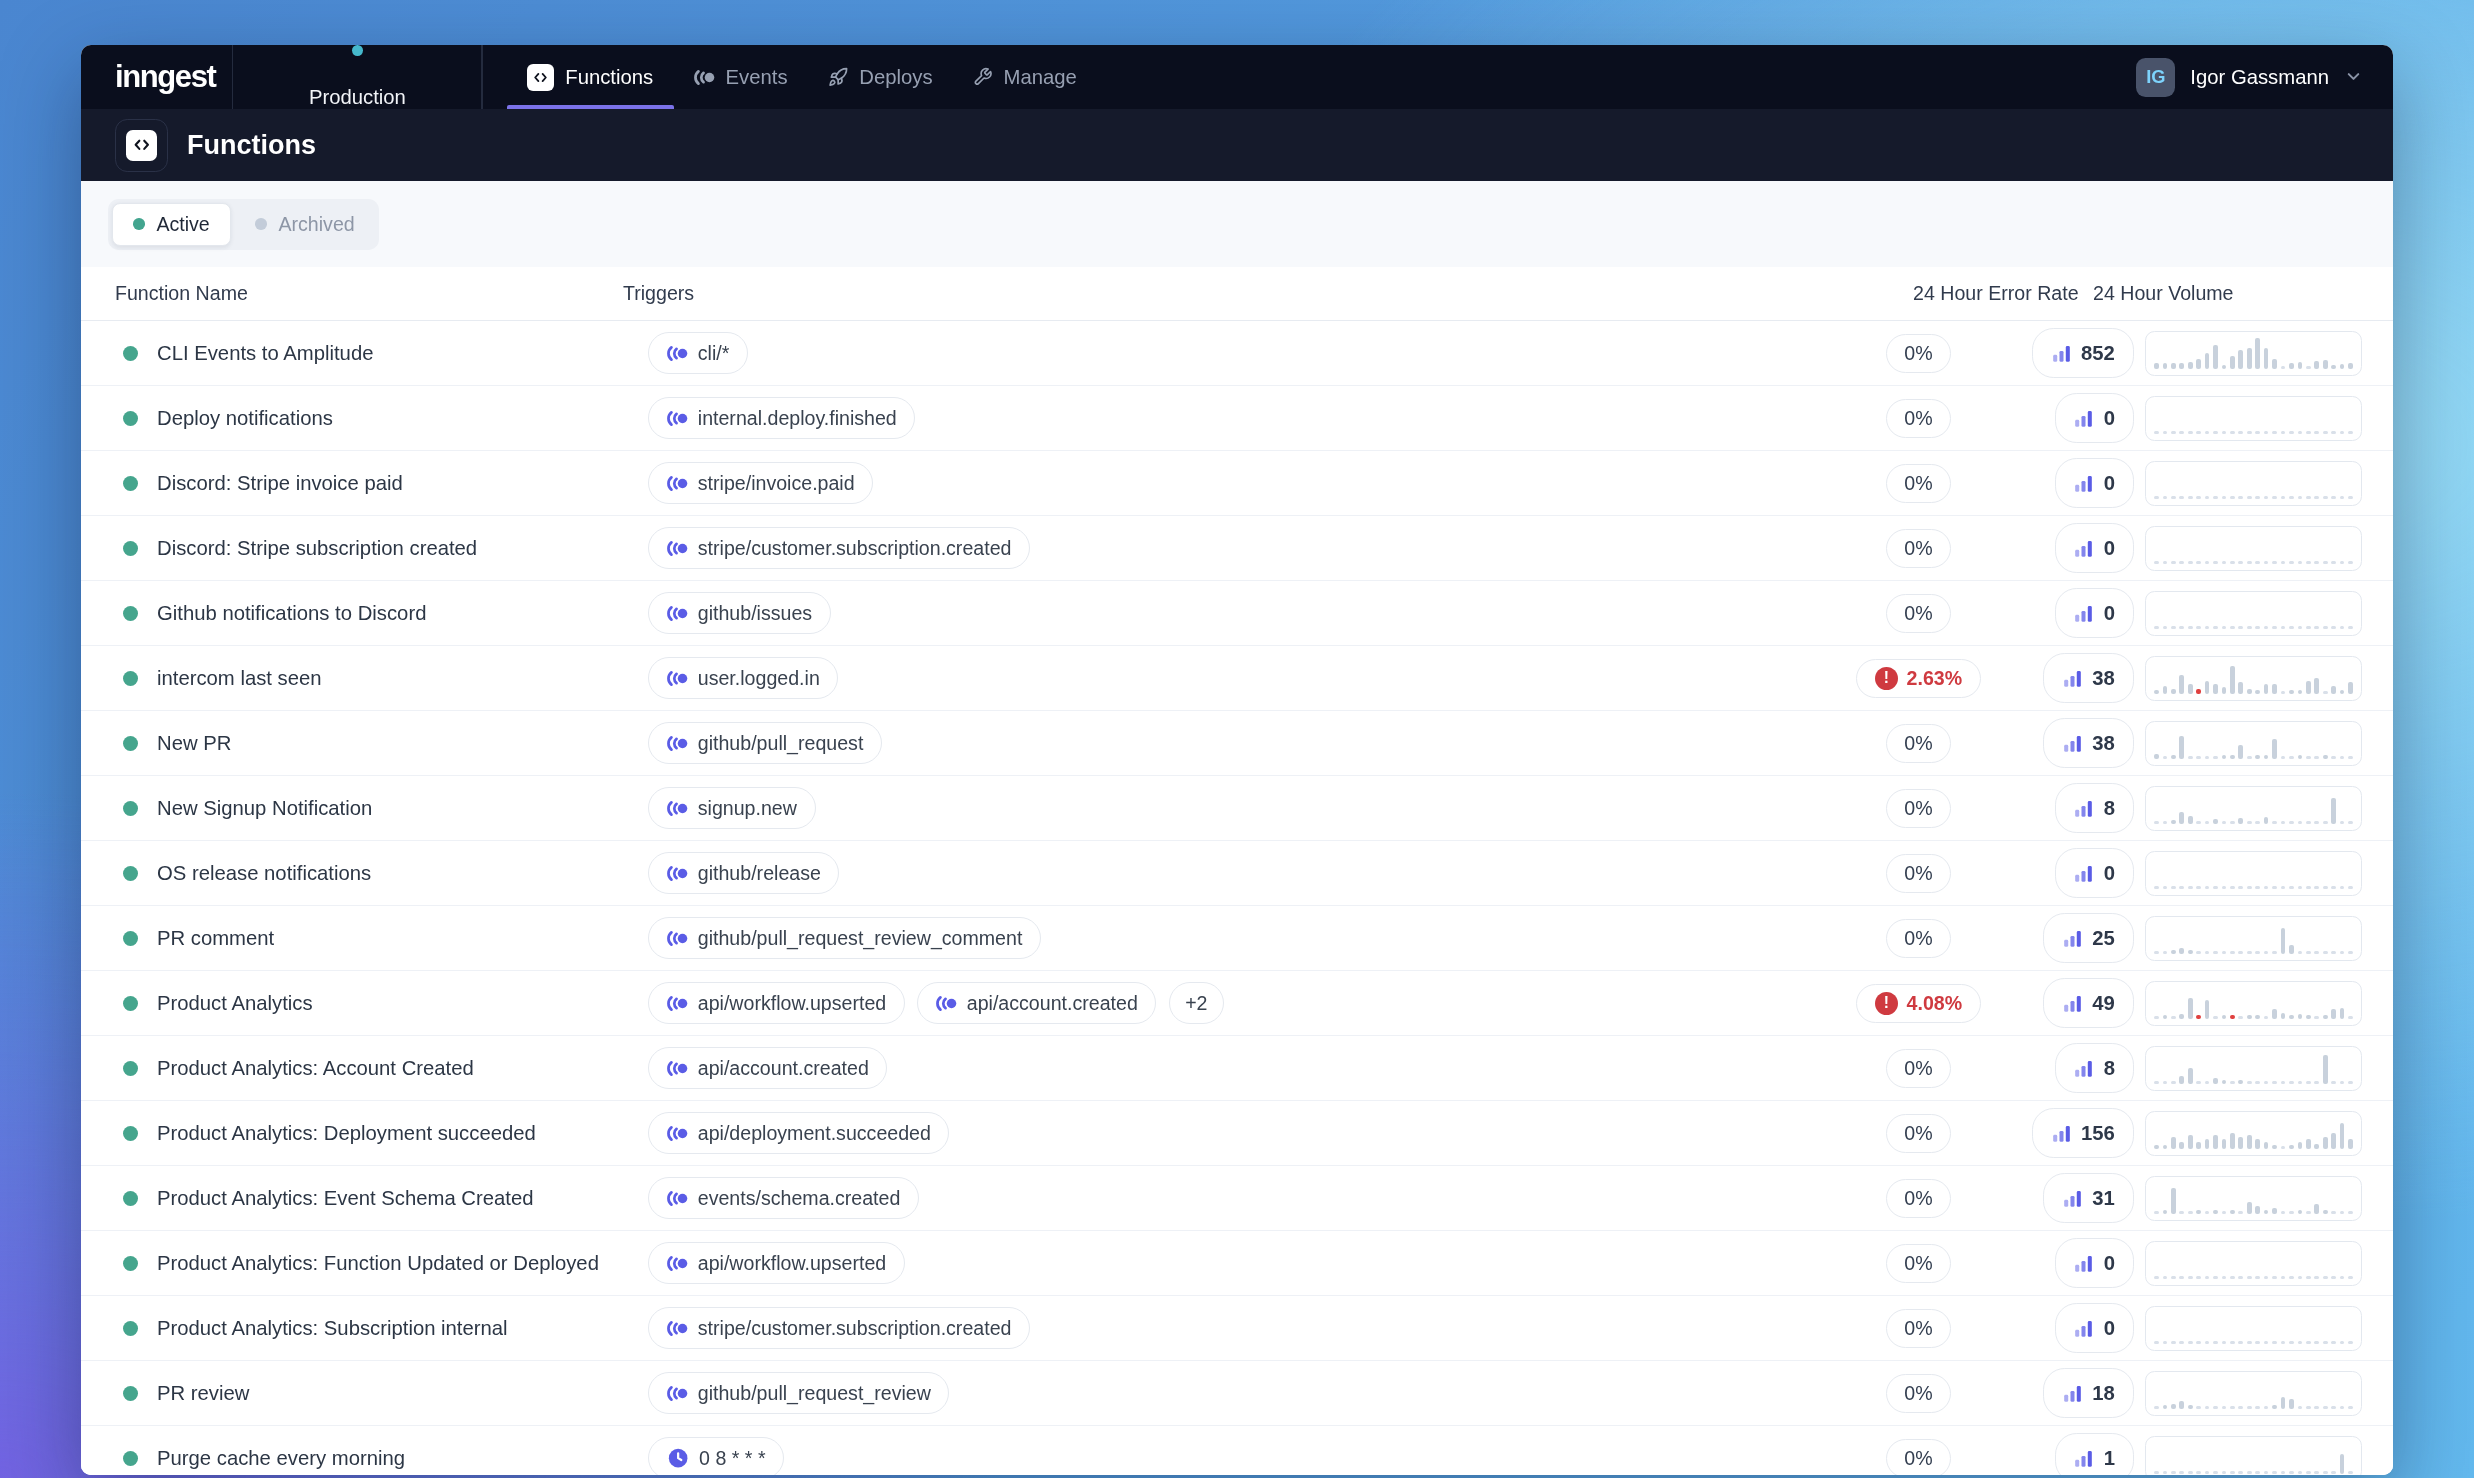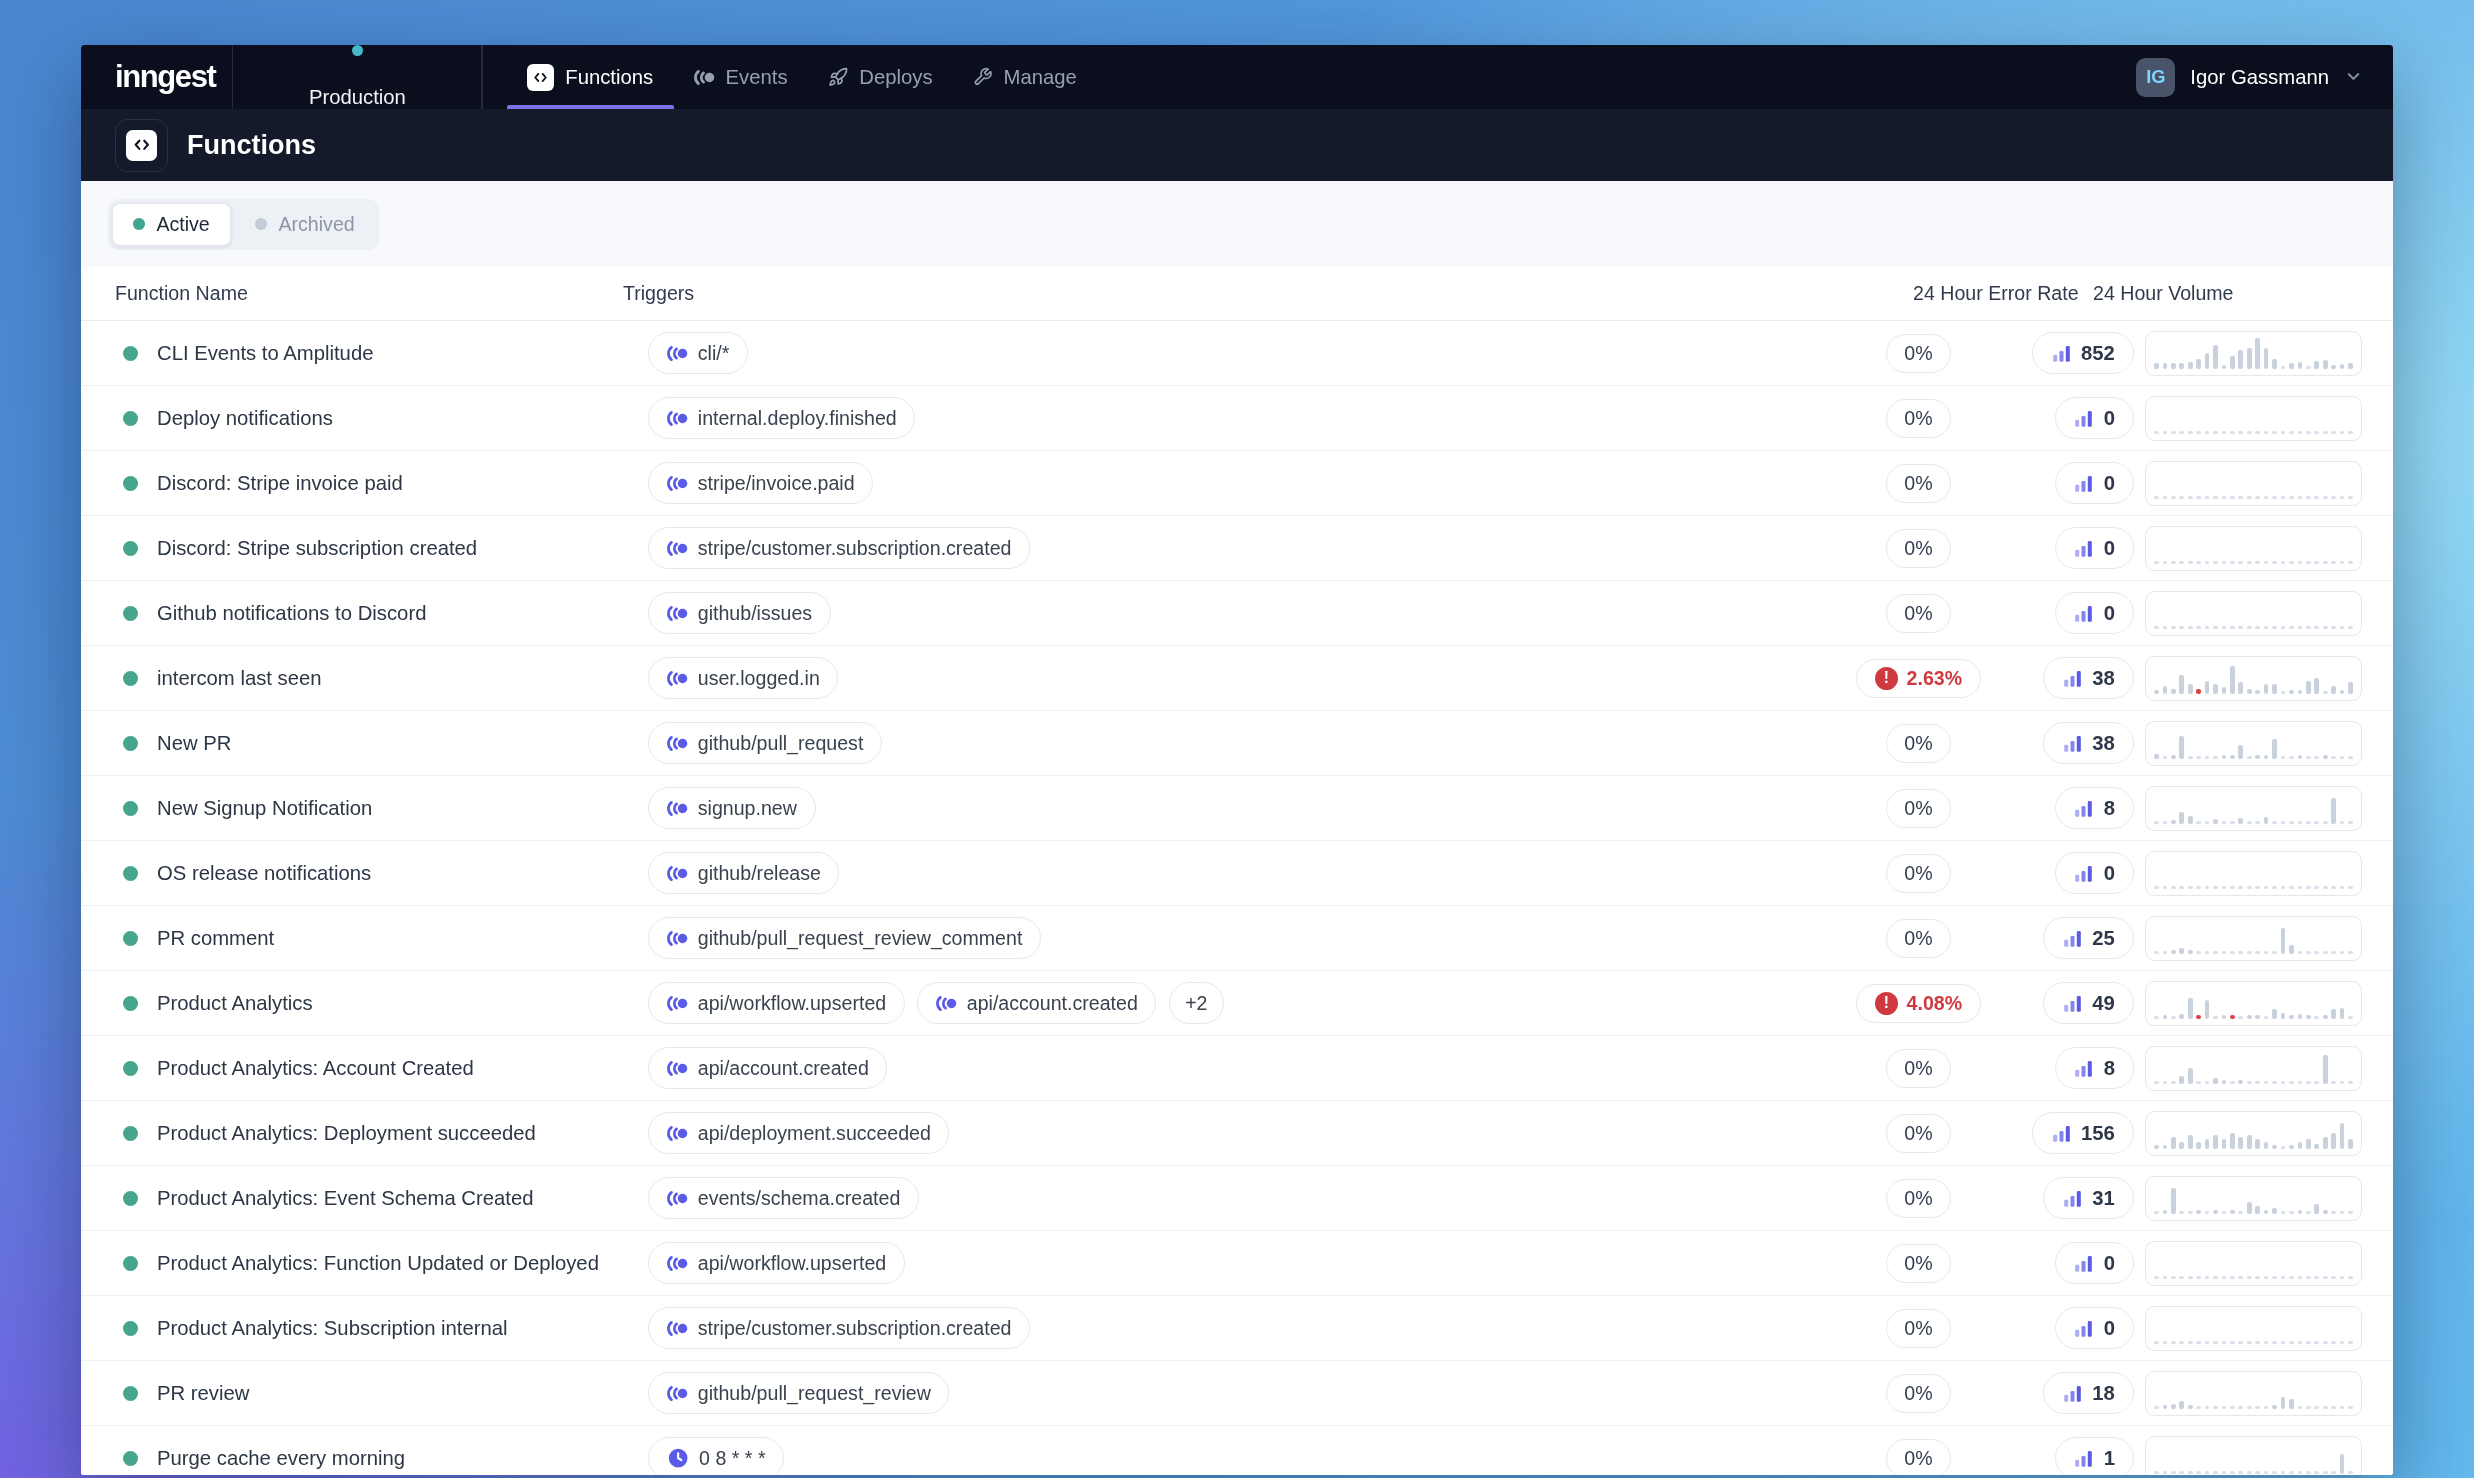--- a/index.html
+++ b/index.html
@@ -7,21 +7,21 @@
   body {
     width: 2475px; height: 1478px; overflow: hidden;
     font-family: "Liberation Sans", sans-serif;
     background:
       radial-gradient(75% 85% at 94% 30%, #96dbf5 0%, rgba(150,219,245,0) 62%),
       radial-gradient(70% 80% at 0% 100%, #7263e2 0%, rgba(114,99,226,0) 58%),
       linear-gradient(120deg, #4a86d0 0%, #55a0e2 60%, #63b9ee 100%);
   }
   .window {
     position: absolute; left: 81px; top: 45px; width: 2312px; height: 1430px;
-    border-radius: 3px; overflow: hidden; background: #ffffff;
+    border-radius: 10px; overflow: hidden; background: #ffffff;
     box-shadow: 0 27px 81px rgba(10,20,50,.38);
     display: flex; flex-direction: column;
   }
   
   .nav { height: 64px; background:#0a0e1d; display:flex; align-items:stretch; flex:none; }
   .logo-wrap { width: 151px; display:flex; align-items:center; padding-left:34px; }
   .logo { color:#fff; font-size:31px; font-weight:700; letter-spacing:-1.4px; }
   .vdiv { width:1.4px; background:#242b3e; }
   .env { width: 248px; display:flex; align-items:center; gap:30px; padding:0 21.7px; cursor:pointer;flex-direction:column; }
   .env-dot { width:10.8px; height:10.8px; border-radius:50%; background:#45b8cc; flex:none; }
@@ -74,21 +74,21 @@
   .badge { display:inline-flex; align-items:center; gap:10.2px; height:42px; padding:0 17.6px;
          background:#fff; border:1.4px solid #e5e9ef; border-radius:21.7px; font-size:19.6px;
          color:#39424f; white-space:nowrap; }
   .badge.plus { padding:0 15.6px; color:#39424f; }
   .errcell { display:flex; justify-content:center; }
   .err-badge { height:39px; font-weight:500; color:#333e50; }
   .err-badge.has-err { color:#cf3a40; font-weight:600; gap:8.8px; }
   .err-icon { width:23px; height:23px; border-radius:50%; background:#cf3a40; color:#fff;
          font-size:15.6px; font-weight:700; display:flex; align-items:center; justify-content:center; flex:none; }
   .volcell { display:flex; justify-content:flex-end; padding-right:11.5px; }
-  .vol-badge { height:42px; gap:9.5px; font-weight:600; color:#2e3849; font-size:20.3px; }
+  .vol-badge { height:50px; gap:9.5px; font-weight:600; color:#2e3849; font-size:20.3px; }
   .spark { width:217px; height:45px; border:1.4px solid #e3e8ef; border-radius:9.5px;
          display:flex; align-items:flex-end; justify-content:space-between; padding:0 8.1px 6.1px; }
   .bar { width:4.7px; border-radius:2px; background:#c8d1dc; flex:none; }
   .bar.zero { height:2.7px; background:#d9e0e9; }
   .bar.red { background:#e0403f; }
 </style>
 </head>
 <body>
 
 <div class="window">

